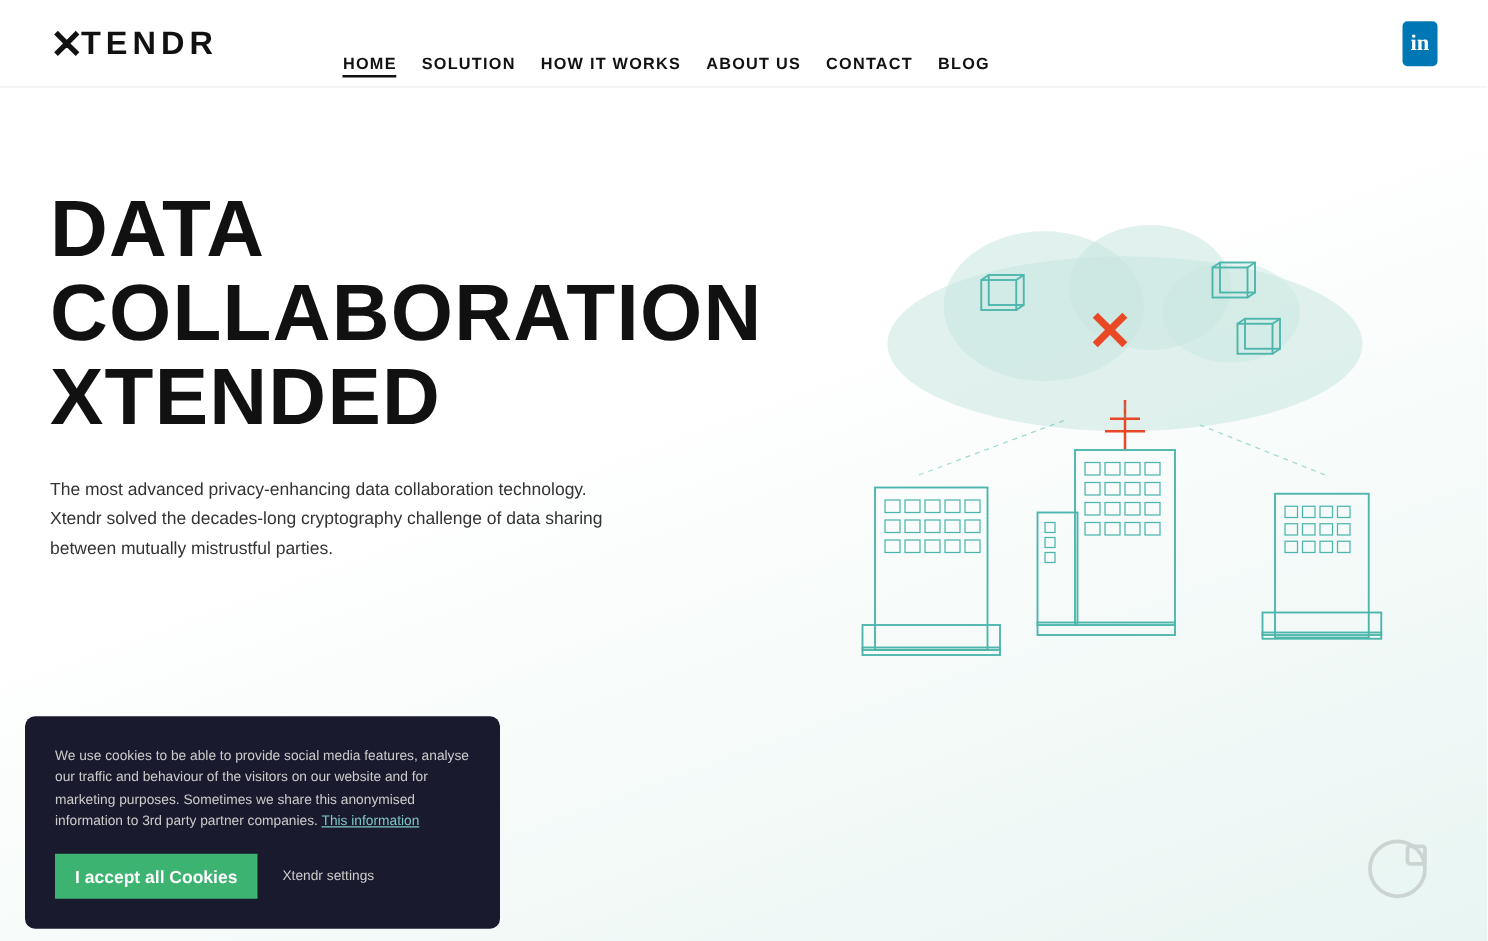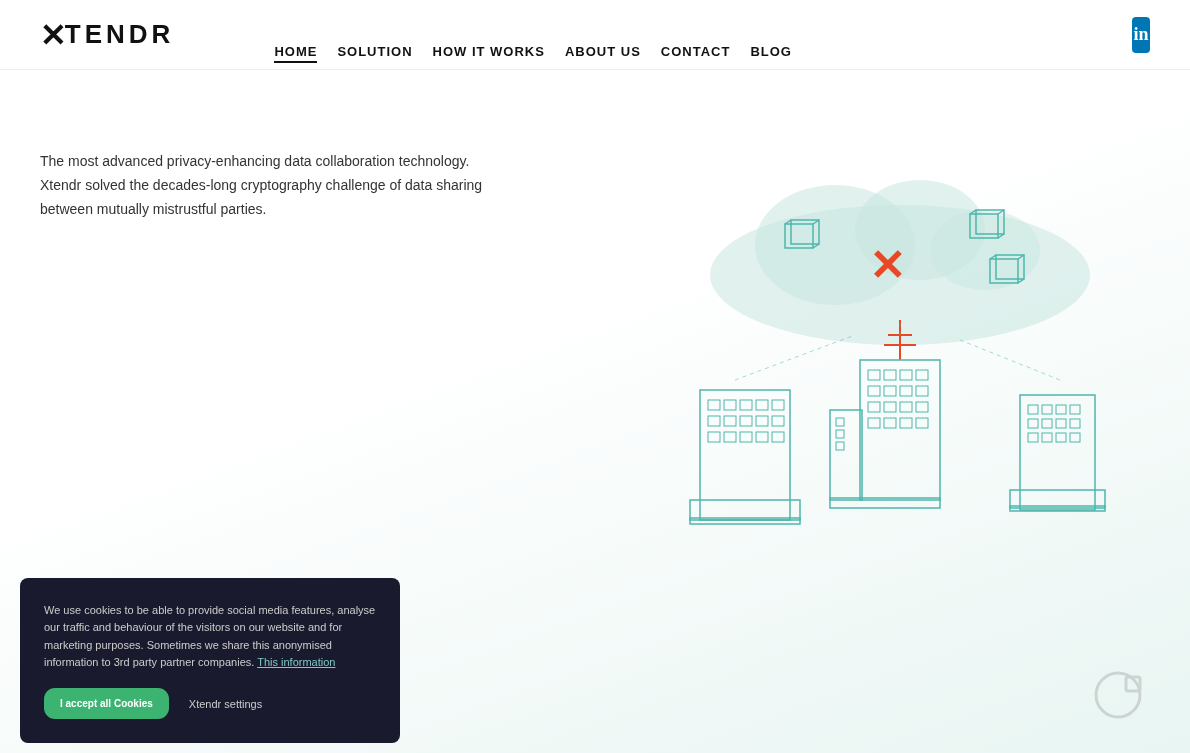--- a/index.html
+++ b/index.html
@@ -62,21 +62,21 @@
       border-bottom: 2px solid #111;
       padding-bottom: 2px;
     }
     .nav-right {
       margin-left: auto;
     }
     .linkedin-icon {
       display: flex;
       align-items: center;
       justify-content: center;
-      width: 18px;
+      width: 28px;
       height: 36px;
       background: #0077b5;
       border-radius: 4px;
       color: #fff;
       font-size: 18px;
       font-weight: 700;
       text-decoration: none;
       font-family: serif;
     }
 
@@ -163,23 +163,23 @@
     .cookie-actions {
       display: flex;
       align-items: center;
       gap: 20px;
     }
     .btn-accept {
       background: #3cb371;
       color: #fff;
       border: none;
       padding: 10px 16px;
-      font-size: 10px;
-      font-weight: 700;
-      border-radius: 11px;
+      font-size: 14px;
+      font-weight: 700;
+      border-radius: 0;
       cursor: pointer;
       white-space: nowrap;
     }
     .btn-change {
       background: none;
       border: none;
       color: #ccc;
       font-size: 11px;
       cursor: pointer;
       text-decoration: none;
@@ -232,20 +232,24 @@
     <li><a href="#">CONTACT</a></li>
     <li><a href="#">BLOG</a></li>
   </ul>
   <div class="nav-right">
     <a href="#" class="linkedin-icon">in</a>
   </div>
 </nav>
 
 <section class="hero">
   <div class="hero-left">
+    <h1 class="hero-title">
+      <span>DATA COLLABORATION</span><br>
+      <span>XTENDED</span>
+    </h1>
     <p class="hero-desc">The most advanced privacy-enhancing data collaboration technology. Xtendr solved the decades-long cryptography challenge of data sharing between mutually mistrustful parties.</p>
   </div>
 
   <div class="hero-illustration">
     <svg viewBox="0 0 600 500" xmlns="http://www.w3.org/2000/svg" class="illustration-svg">
 
       <ellipse cx="310" cy="175" rx="190" ry="70" fill="#c8e6e0" opacity="0.55"></ellipse>
       <ellipse cx="245" cy="145" rx="80" ry="60" fill="#c8e6e0" opacity="0.55"></ellipse>
       <ellipse cx="330" cy="130" rx="65" ry="50" fill="#c8e6e0" opacity="0.55"></ellipse>
       <ellipse cx="395" cy="150" rx="55" ry="40" fill="#c8e6e0" opacity="0.45"></ellipse>

